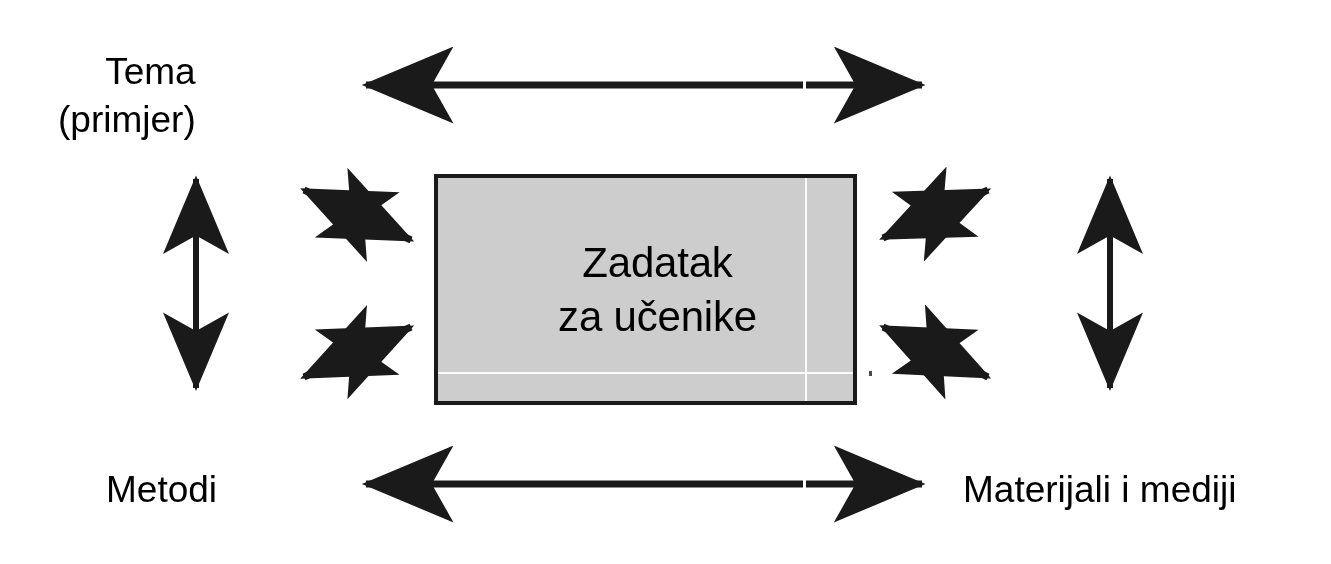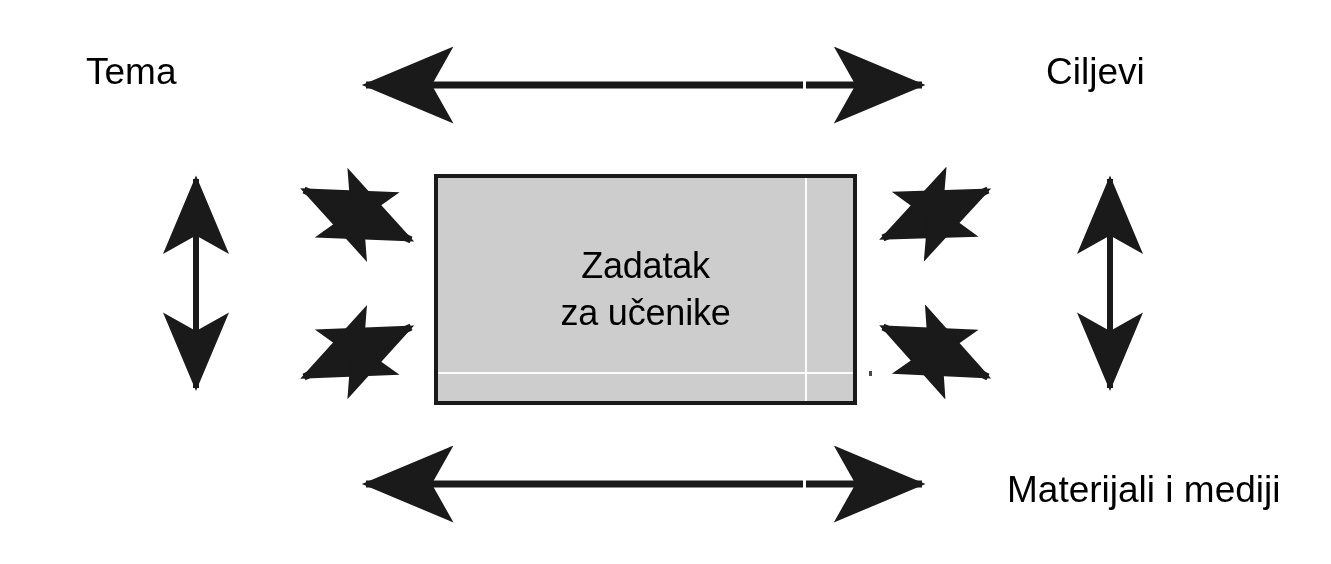--- a/index.html
+++ b/index.html
@@ -62,42 +62,43 @@
     left: 0;
     top: 0;
     width: 100%;
     height: 100%;
     display: flex;
     flex-direction: column;
     align-items: center;
     justify-content: center;
     z-index: 2;
     line-height: 1.28;
-    font-size: 36px;
+    font-size: 42px;
     color: #000000;
     letter-spacing: -0.2px;
+    padding-left: 12px;
   }
   .task-box-text > span { display: block; white-space: nowrap; }
 
   
   .corner-label {
     position: absolute;
     font-size: 37px;
     line-height: 1.3;
     color: #000000;
     white-space: nowrap;
     z-index: 4;
   }
   .corner-label span { display: block; }
   .label-top-left     { left: 86px;  top: 48px;  text-align: right; }
   .label-top-left .l2 { margin-left: -28px; }
   .label-top-right    { left: 1046px; top: 48px; text-align: center; }
   .label-top-right .l2{ margin-left: -58px; }
   .label-bottom-left  { left: 106px; top: 466px; }
-  .label-bottom-right { left: 963px; top: 466px; margin-left: 44px; }
+  .label-bottom-right { left: 963px; top: 466px; }
 
   
   .speck {
     position: absolute;
     left: 869px;
     top: 371px;
     width: 3px;
     height: 5px;
     background: #4a4a4a;
     z-index: 5;
@@ -146,24 +147,27 @@
     <div class="task-box-text">
       <span>Zadatak</span>
       <span>za učenike</span>
     </div>
   </div>
 
   <div class="speck"></div>
 
   <div class="corner-label label-top-left">
     <span class="l1">Tema</span>
+    <span class="l2">(primjer)</span>
   </div>
 
   <div class="corner-label label-top-right">
-    <span class="l1">Ciljevi</span>
   </div>
 
+  <div class="corner-label label-bottom-left">
+    <span>Metodi</span>
+  </div>
 
   <div class="corner-label label-bottom-right">
     <span>Materijali i mediji</span>
   </div>
 
 </div>
 
 </body></html>

